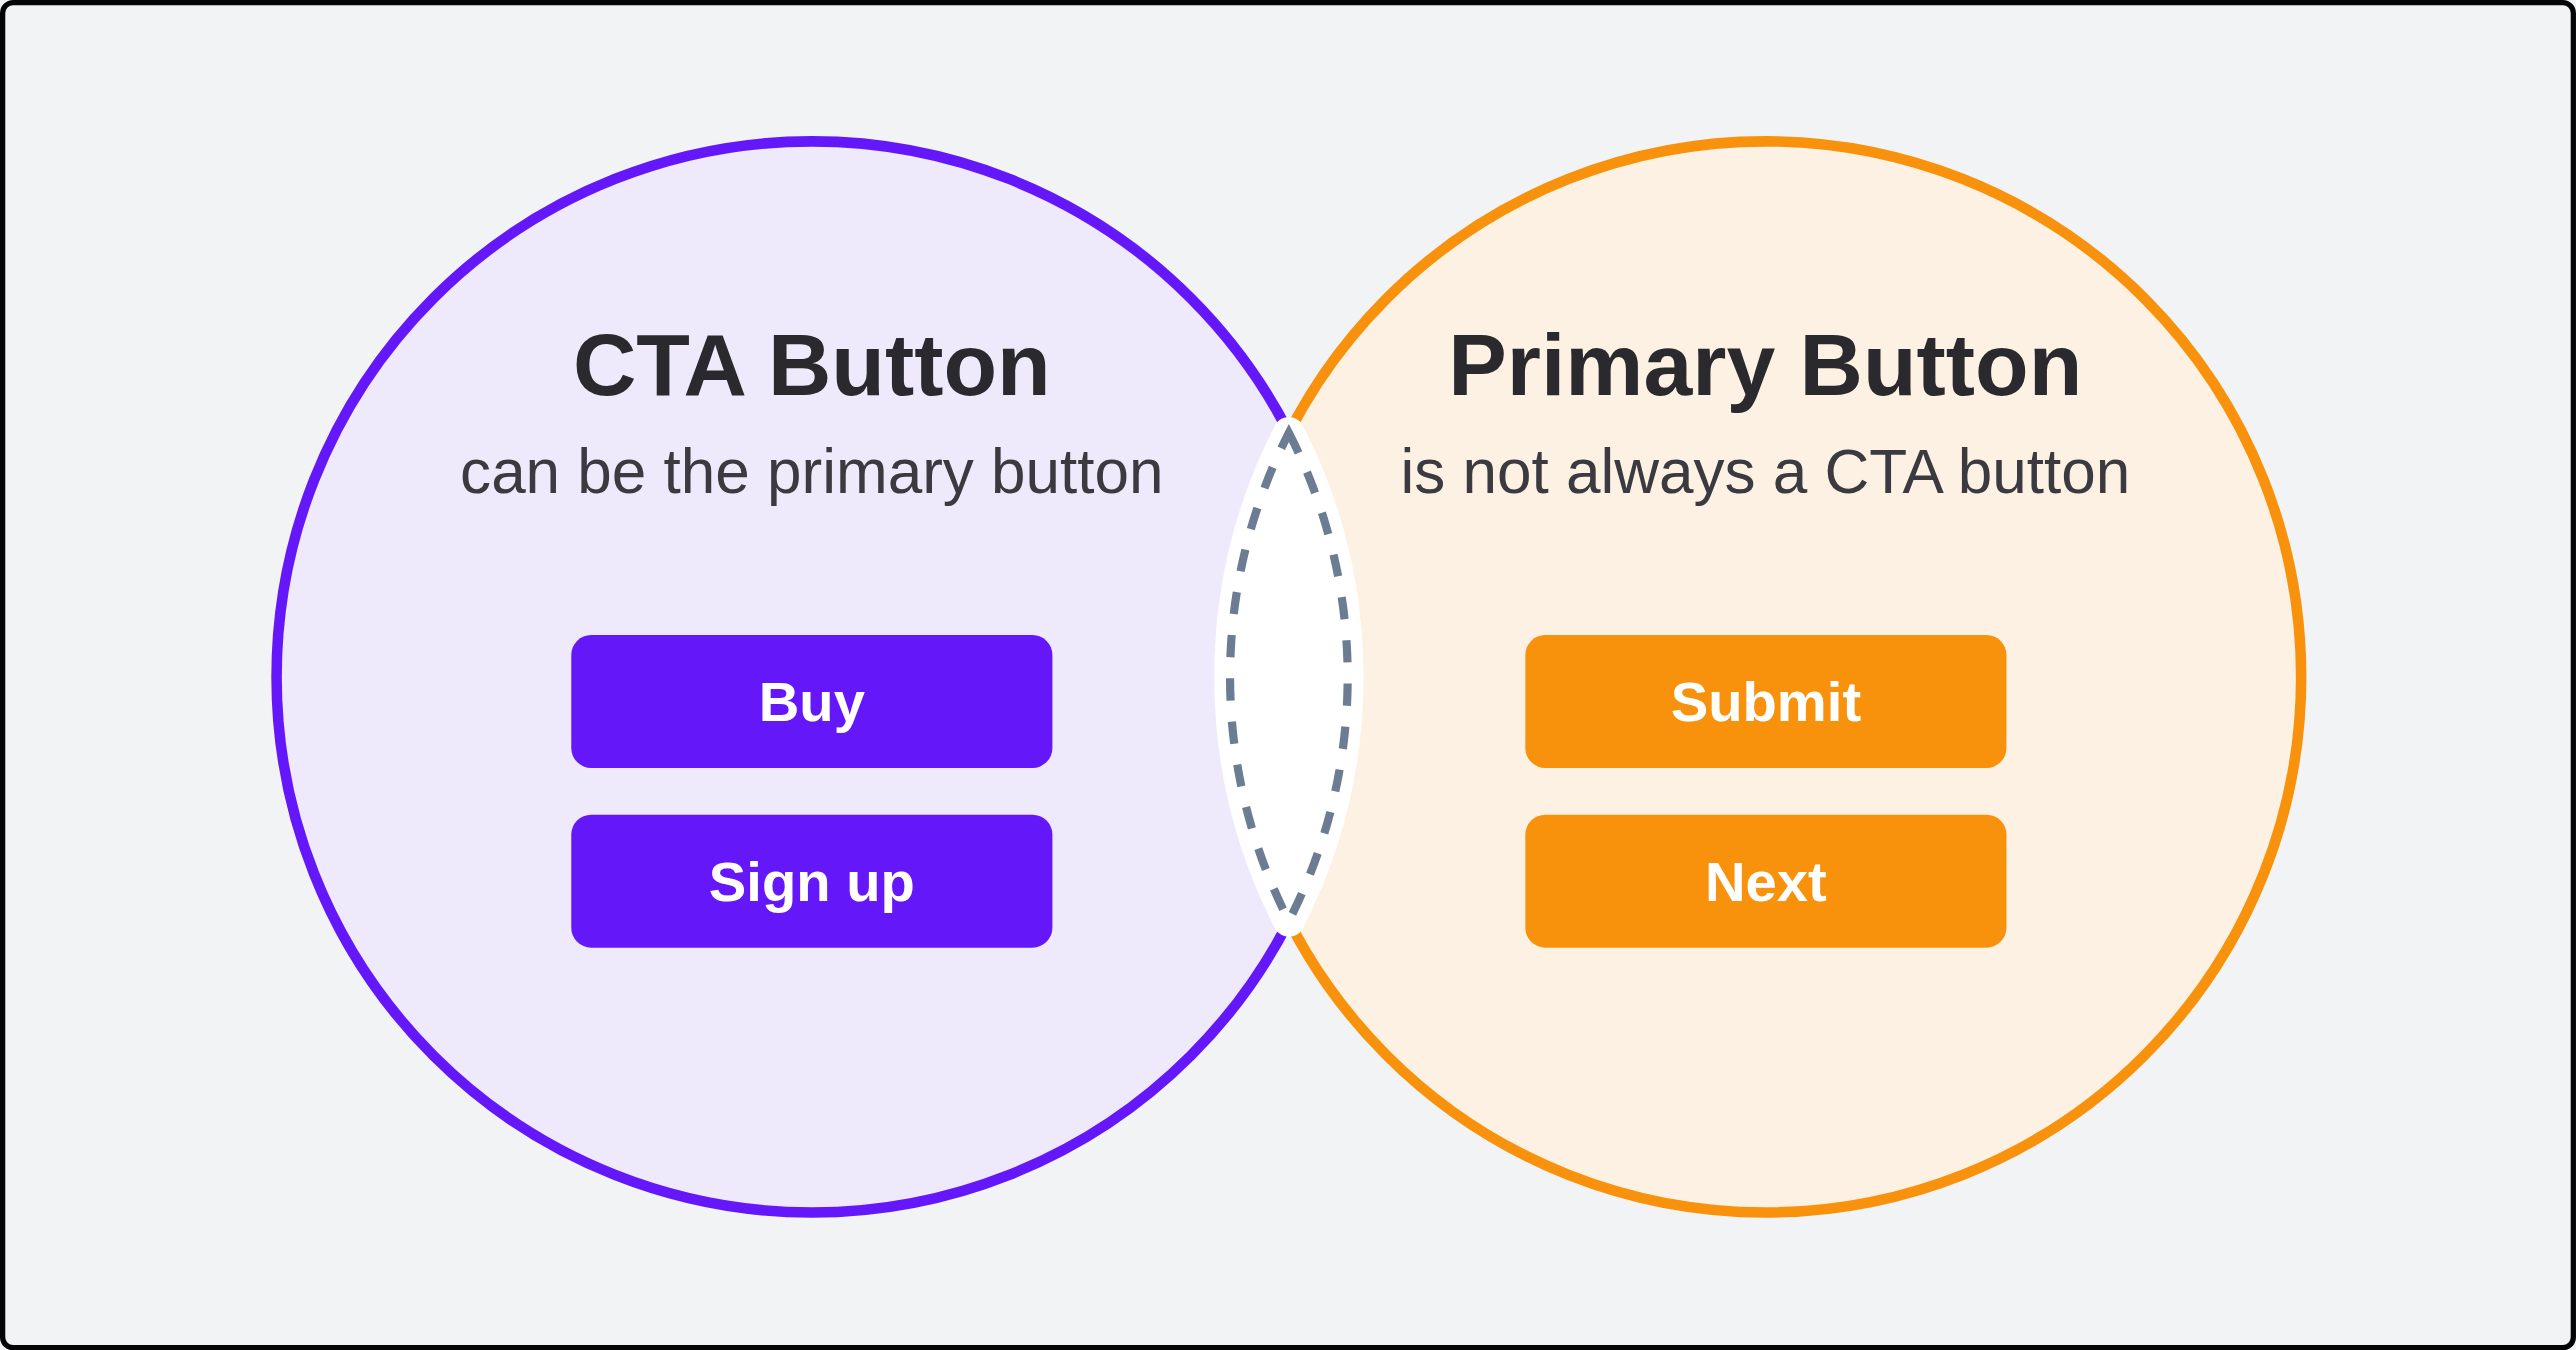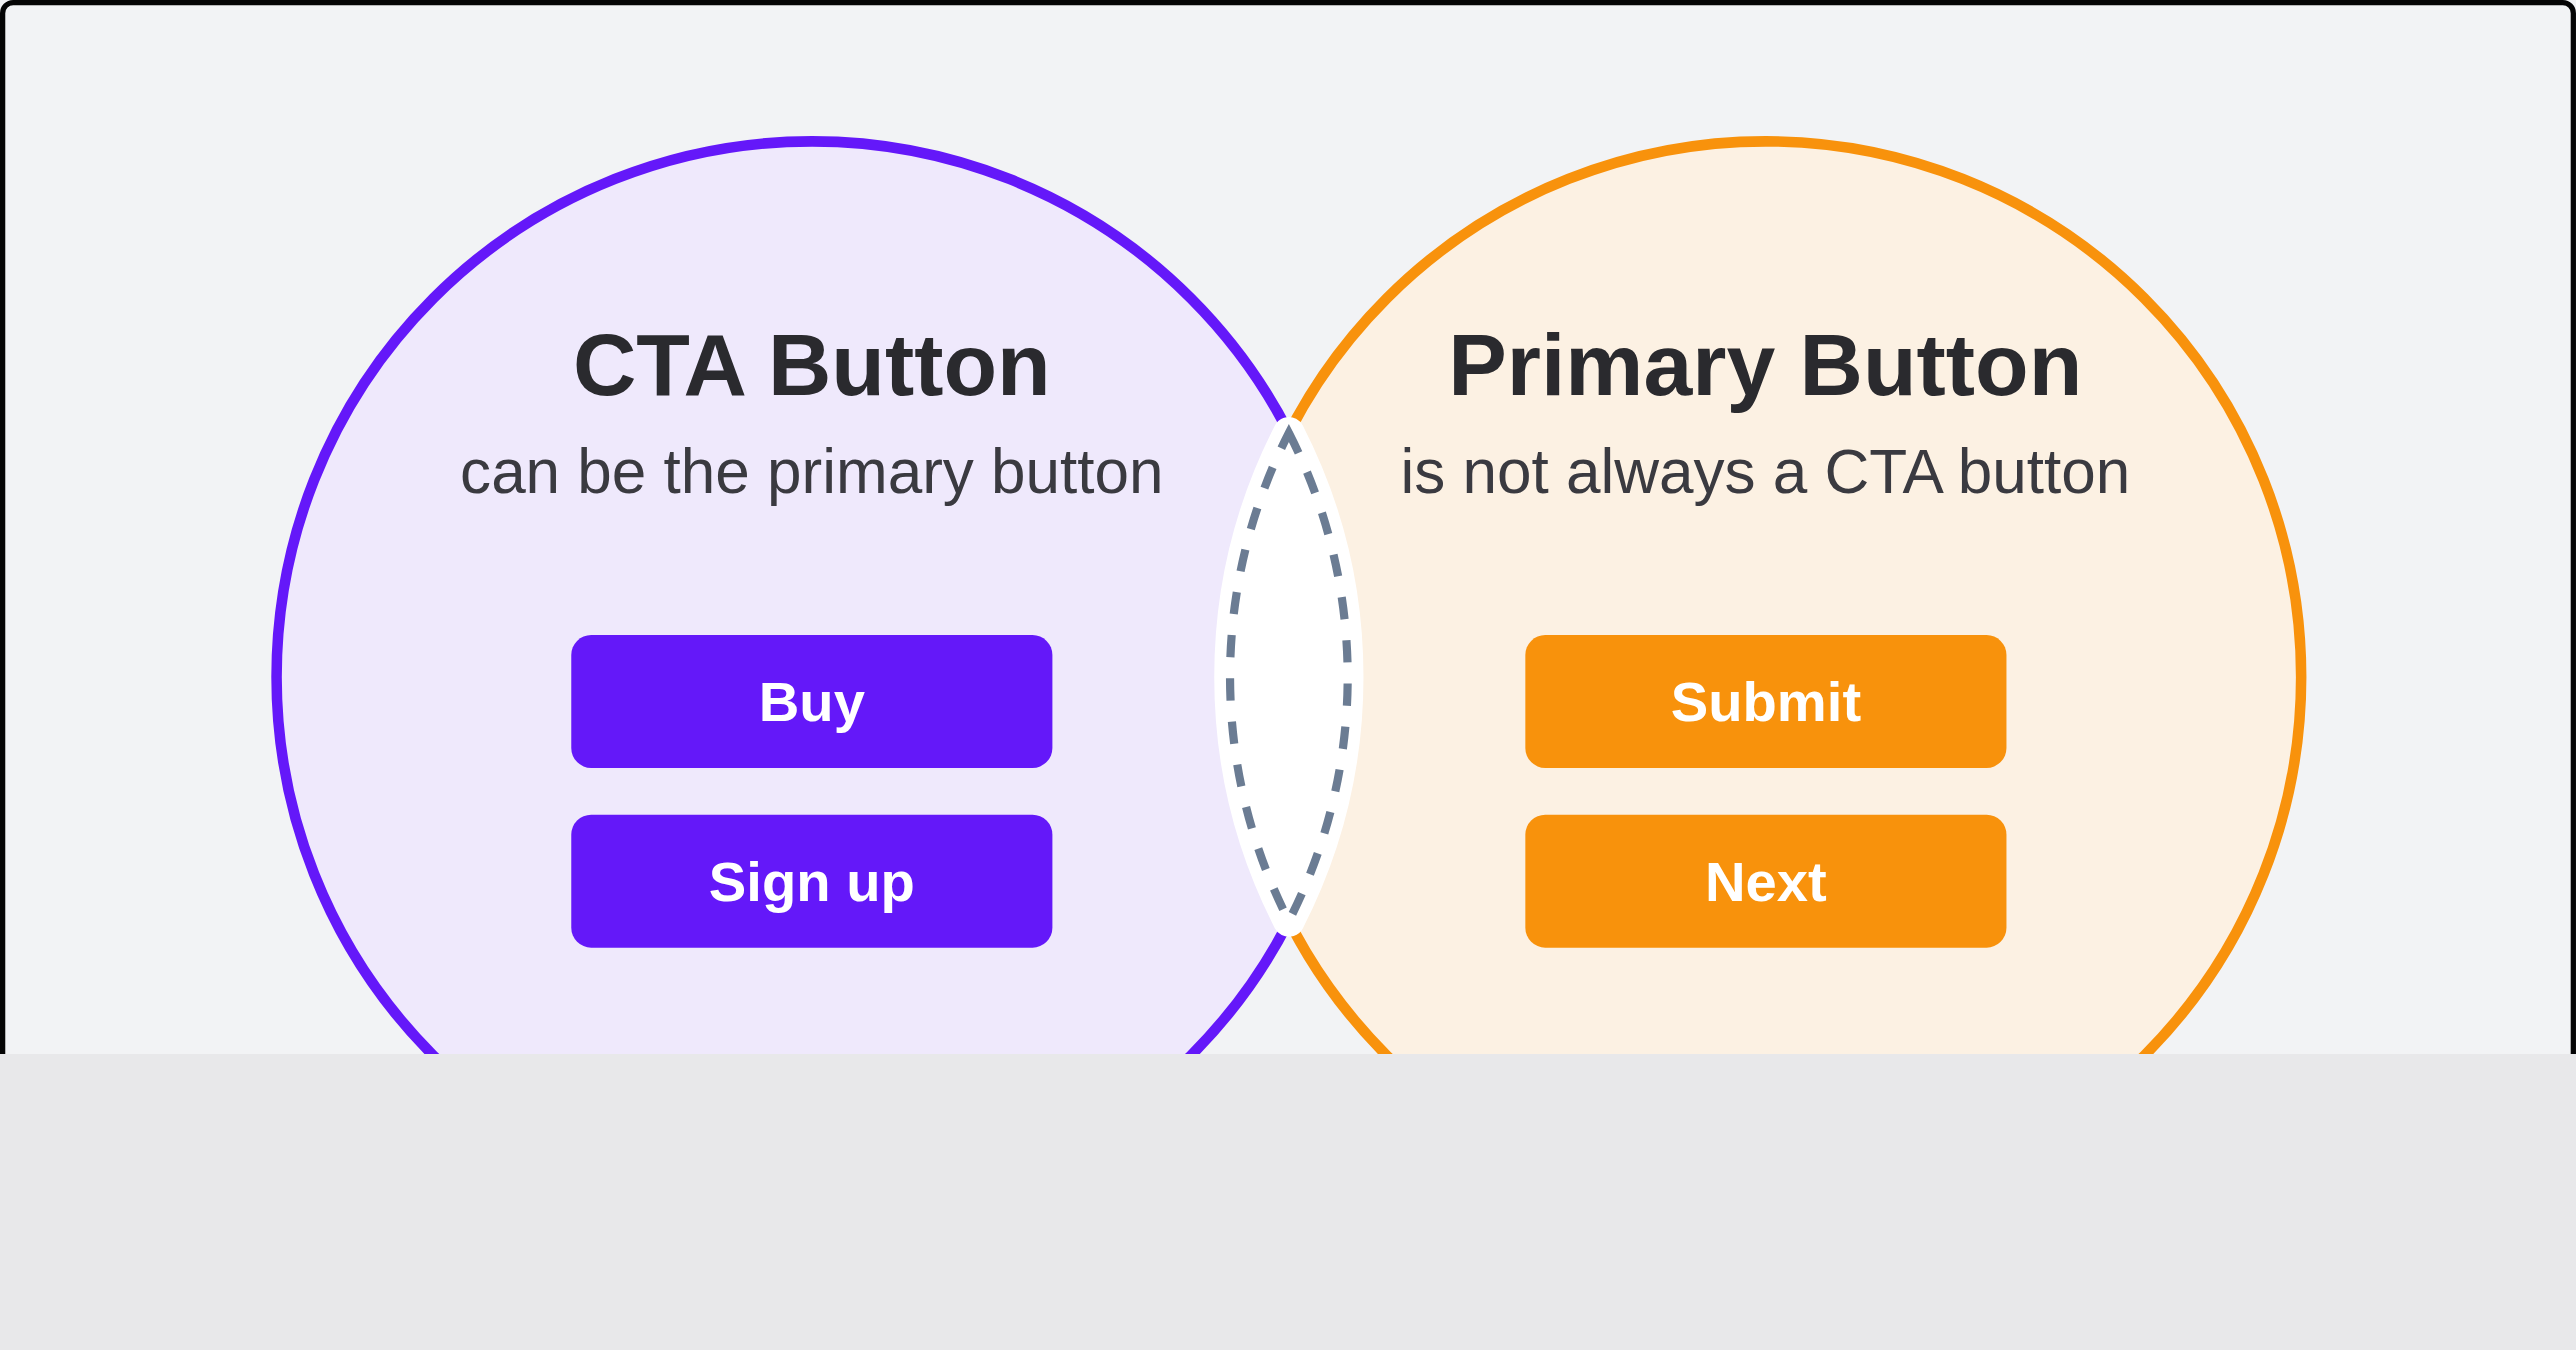--- a/index.html
+++ b/index.html
@@ -1,19 +1,19 @@
 <!DOCTYPE html>
 <html style="font-size:9.4px"><head>
 <meta charset="utf-8">
 <style>
   html, body { margin: 0; padding: 0; background: #e8e8ea; }
   .canvas {
     position: relative;
     width: 2576px;
-    height: 1054px;
+    height: 1350px;
     background: #F2F3F5;
     overflow: hidden;
     font-family: "Liberation Sans", "DejaVu Sans", sans-serif;
   }
   svg.scene { position: absolute; inset: 0; display: block; }
 
   .frame        { fill: none; stroke: #050505; stroke-width: 9; }
   .circle-cta   { fill: #EFE9FC; stroke: #6418F9; stroke-width: 18; }
   .circle-pri   { fill: #FCF1E3; stroke: #F8920C; stroke-width: 18; }
   .lens-white   { fill: #FFFFFF; stroke: #FFFFFF; stroke-width: 54; stroke-linejoin: round; }

